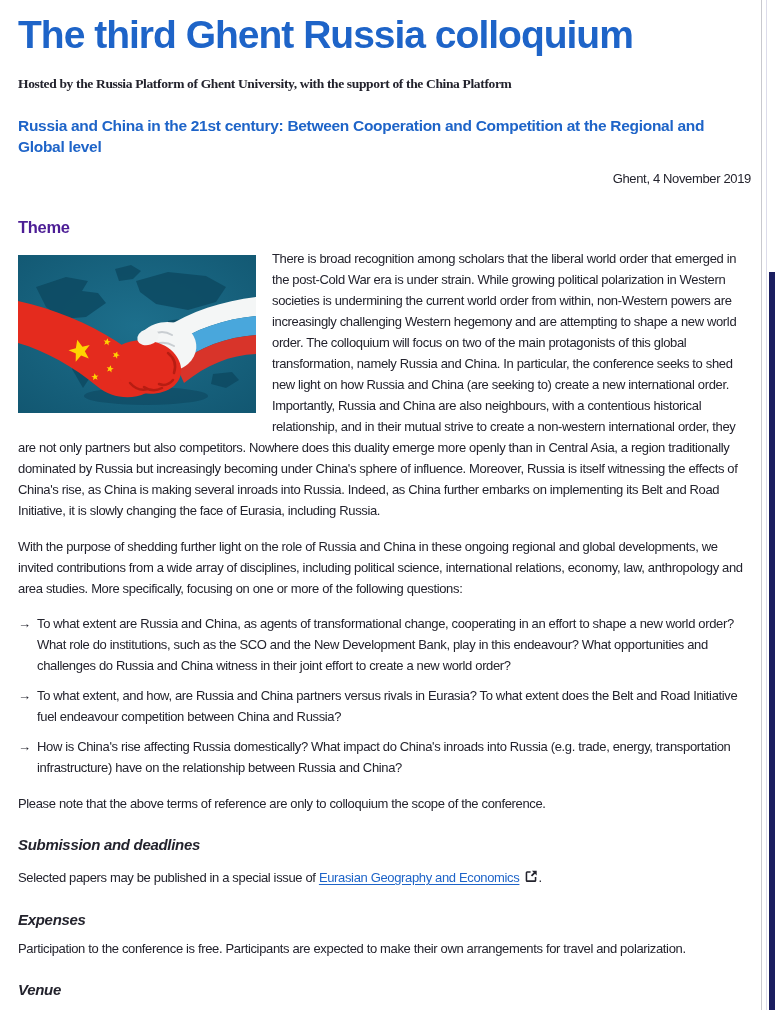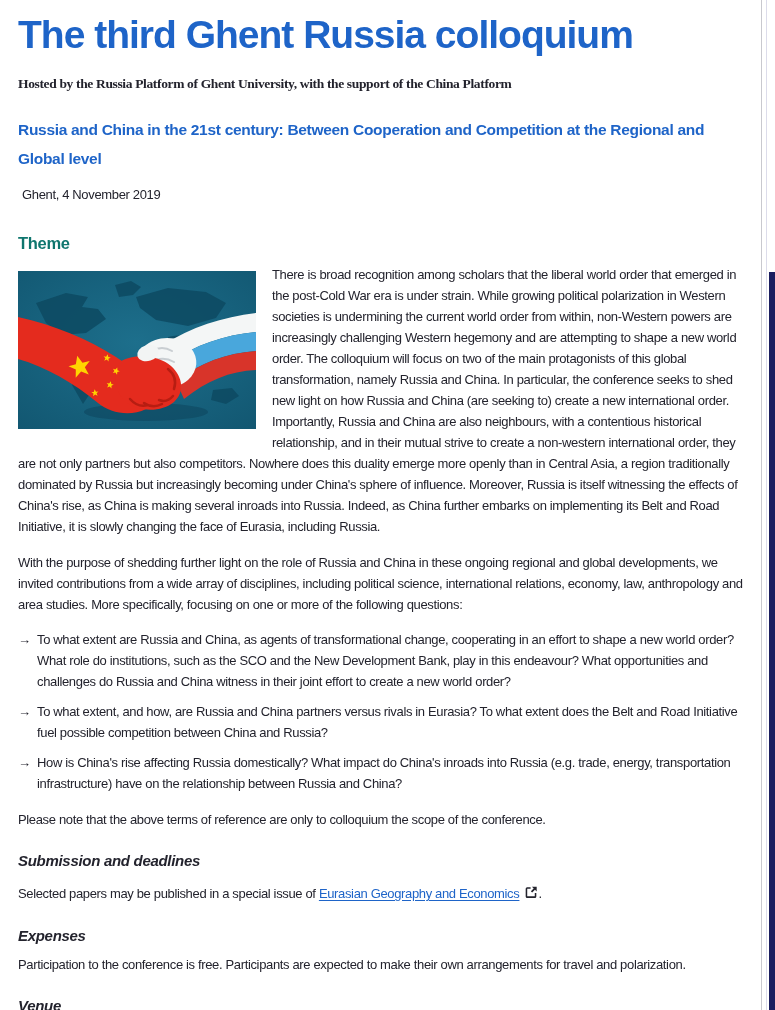--- a/index.html
+++ b/index.html
@@ -12,27 +12,27 @@
   .content{position:absolute;left:18px;top:0;width:733px;}
   .content{font-size:13px;line-height:21px;letter-spacing:-0.35px;}
 
   h1.title{
     margin:13px 0 0 0;
     font-size:39px;line-height:44px;font-weight:700;letter-spacing:-1px;
     color:#1E64C8;
   }
   p.subtitle{margin:16px 0 0 0;font-weight:700;font-size:13.5px;font-family:Liberation Serif, serif;}
   h2.event-title{
-    margin:21px 0 0 0;font-size:15.5px;line-height:29px;font-weight:700;
+    margin:21px 0 0 0;font-size:15.5px;line-height:21px;font-weight:700;
     color:#1E64C8;letter-spacing:-0.3px;
   }
-  p.date{margin:11px 0 0 4px;}
+  p.date{margin:11px 0 0 18px;text-align:right;}
   h3.sec-blue{
     margin:27px 0 0 0;font-size:16.5px;line-height:22px;font-weight:700;
-    color:#0f766e;letter-spacing:-0.3px;
+    color:#4c1d95;letter-spacing:-0.3px;
   }
   h3.sec-black{
     margin:20px 0 8px 0;font-size:15px;line-height:21px;font-weight:700;
     color:#23232d;letter-spacing:-0.3px;font-style:italic;
   }
   p.para{margin:15px 0 0 0;}
   figure.illustration{
     float:left;width:238px;height:158px;margin:7px 16px 6px 0;padding:0;
     overflow:hidden;
   }
@@ -119,21 +119,21 @@
       <p class="para" style="margin-top:10px;">There is broad recognition among scholars that the liberal world order that emerged in the post-Cold War era is under strain. While growing political polarization in Western societies is undermining the current world order from within, non-Western powers are increasingly challenging Western hegemony and are attempting to shape a new world order. The colloquium will focus on two of the main protagonists of this global transformation, namely Russia and China. In particular, the conference seeks to shed new light on how Russia and China (are seeking to) create a new international order. Importantly, Russia and China are also neighbours, with a contentious historical relationship, and in their mutual strive to create a non-western international order, they are not only partners but also competitors. Nowhere does this duality emerge more openly than in Central Asia, a region traditionally dominated by Russia but increasingly becoming under China's sphere of influence. Moreover, Russia is itself witnessing the effects of China's rise, as China is making several inroads into Russia. Indeed, as China further embarks on implementing its Belt and Road Initiative, it is slowly changing the face of Eurasia, including Russia.</p>
       <p class="para">With the purpose of shedding further light on the role of Russia and China in these ongoing regional and global developments, we invited contributions from a wide array of disciplines, including political science, international relations, economy, law, anthropology and area studies. More specifically, focusing on one or more of the following questions:</p>
 
       <div class="qlist">
         <div class="qitem">
           <span class="arrow">→</span>
           <span>To what extent are Russia and China, as agents of transformational change, cooperating in an effort to shape a new world order? What role do institutions, such as the SCO and the New Development Bank, play in this endeavour? What opportunities and challenges do Russia and China witness in their joint effort to create a new world order?</span>
         </div>
         <div class="qitem">
           <span class="arrow">→</span>
-          <span>To what extent, and how, are Russia and China partners versus rivals in Eurasia? To what extent does the Belt and Road Initiative fuel possible competition between China and Russia?</span>
+          <span>To what extent, and how, are Russia and China partners versus rivals in Eurasia? To what extent does the Belt and Road Initiative fuel endeavour competition between China and Russia?</span>
         </div>
         <div class="qitem">
           <span class="arrow">→</span>
           <span>How is China's rise affecting Russia domestically? What impact do China's inroads into Russia (e.g. trade, energy, transportation infrastructure) have on the relationship between Russia and China?</span>
         </div>
       </div>
 
       <p class="para">Please note that the above terms of reference are only to colloquium the scope of the conference.</p>
       <div class="clear"></div>
     </div>

